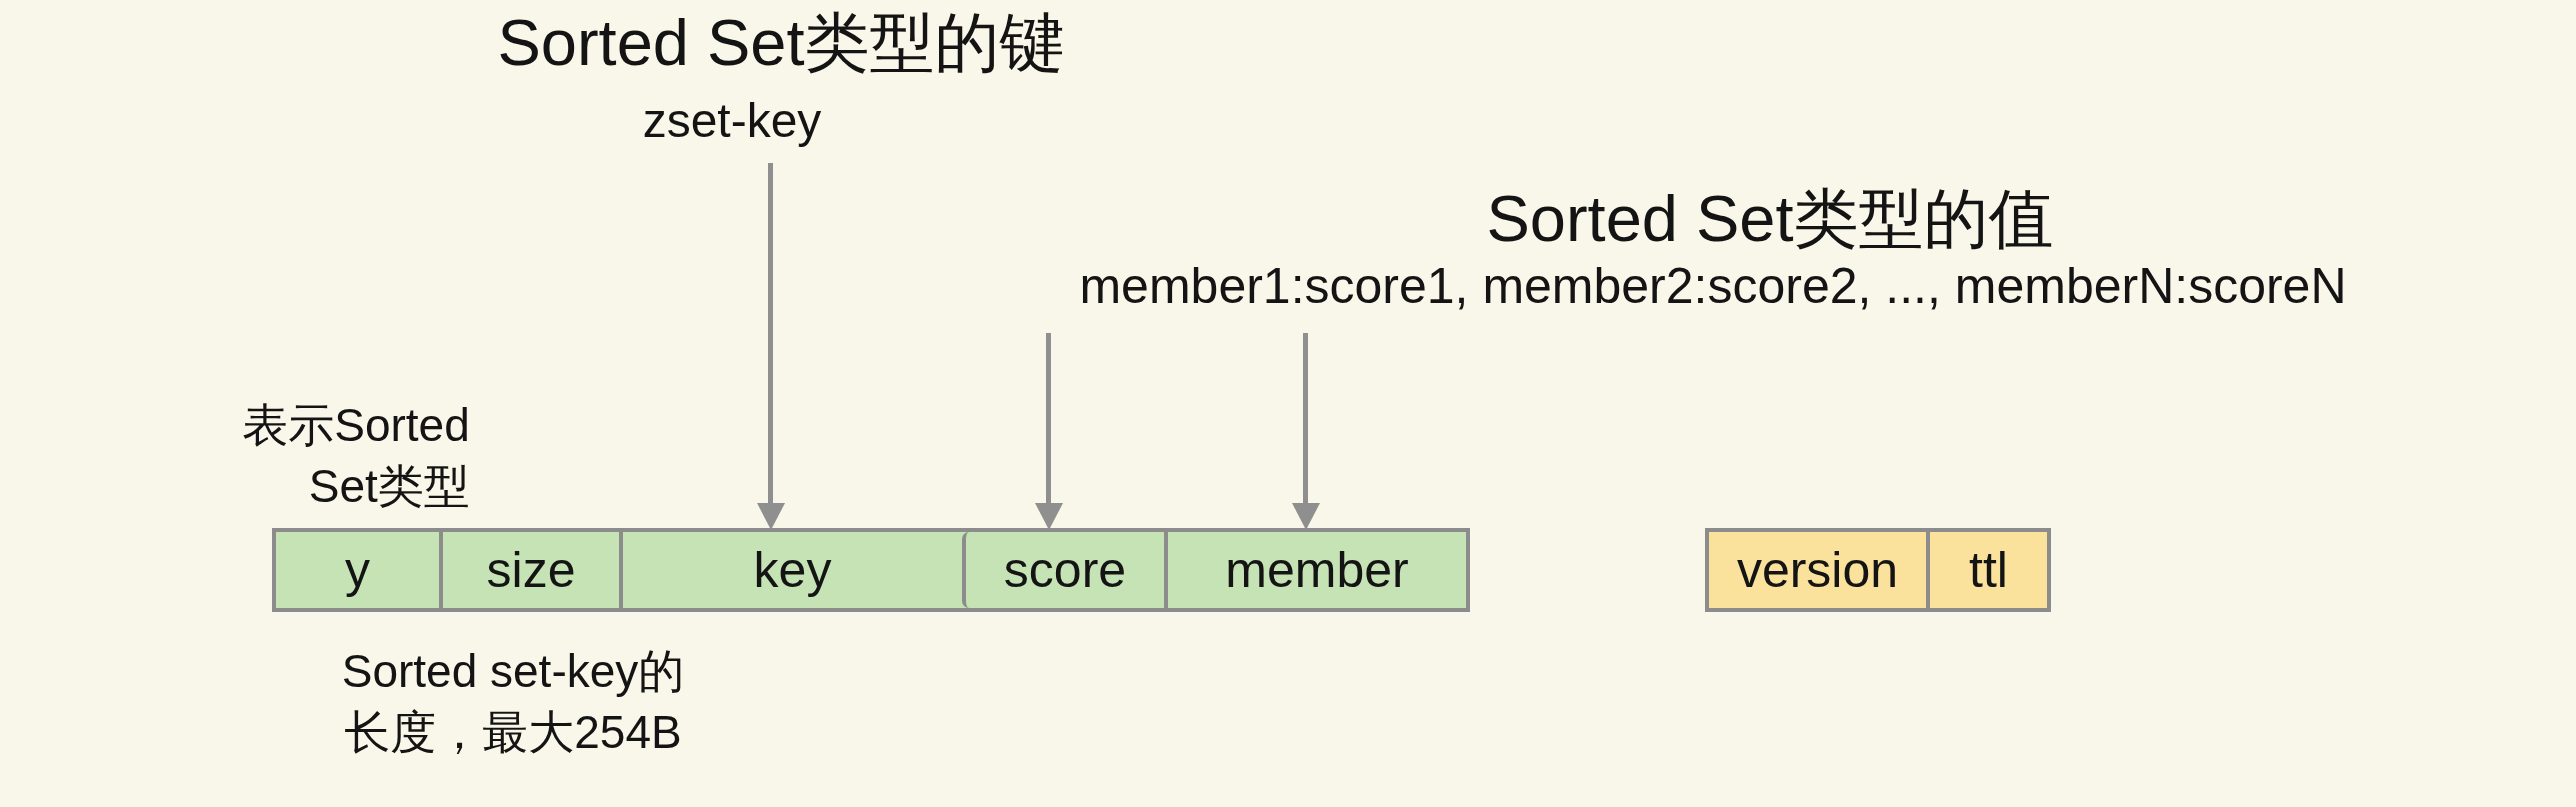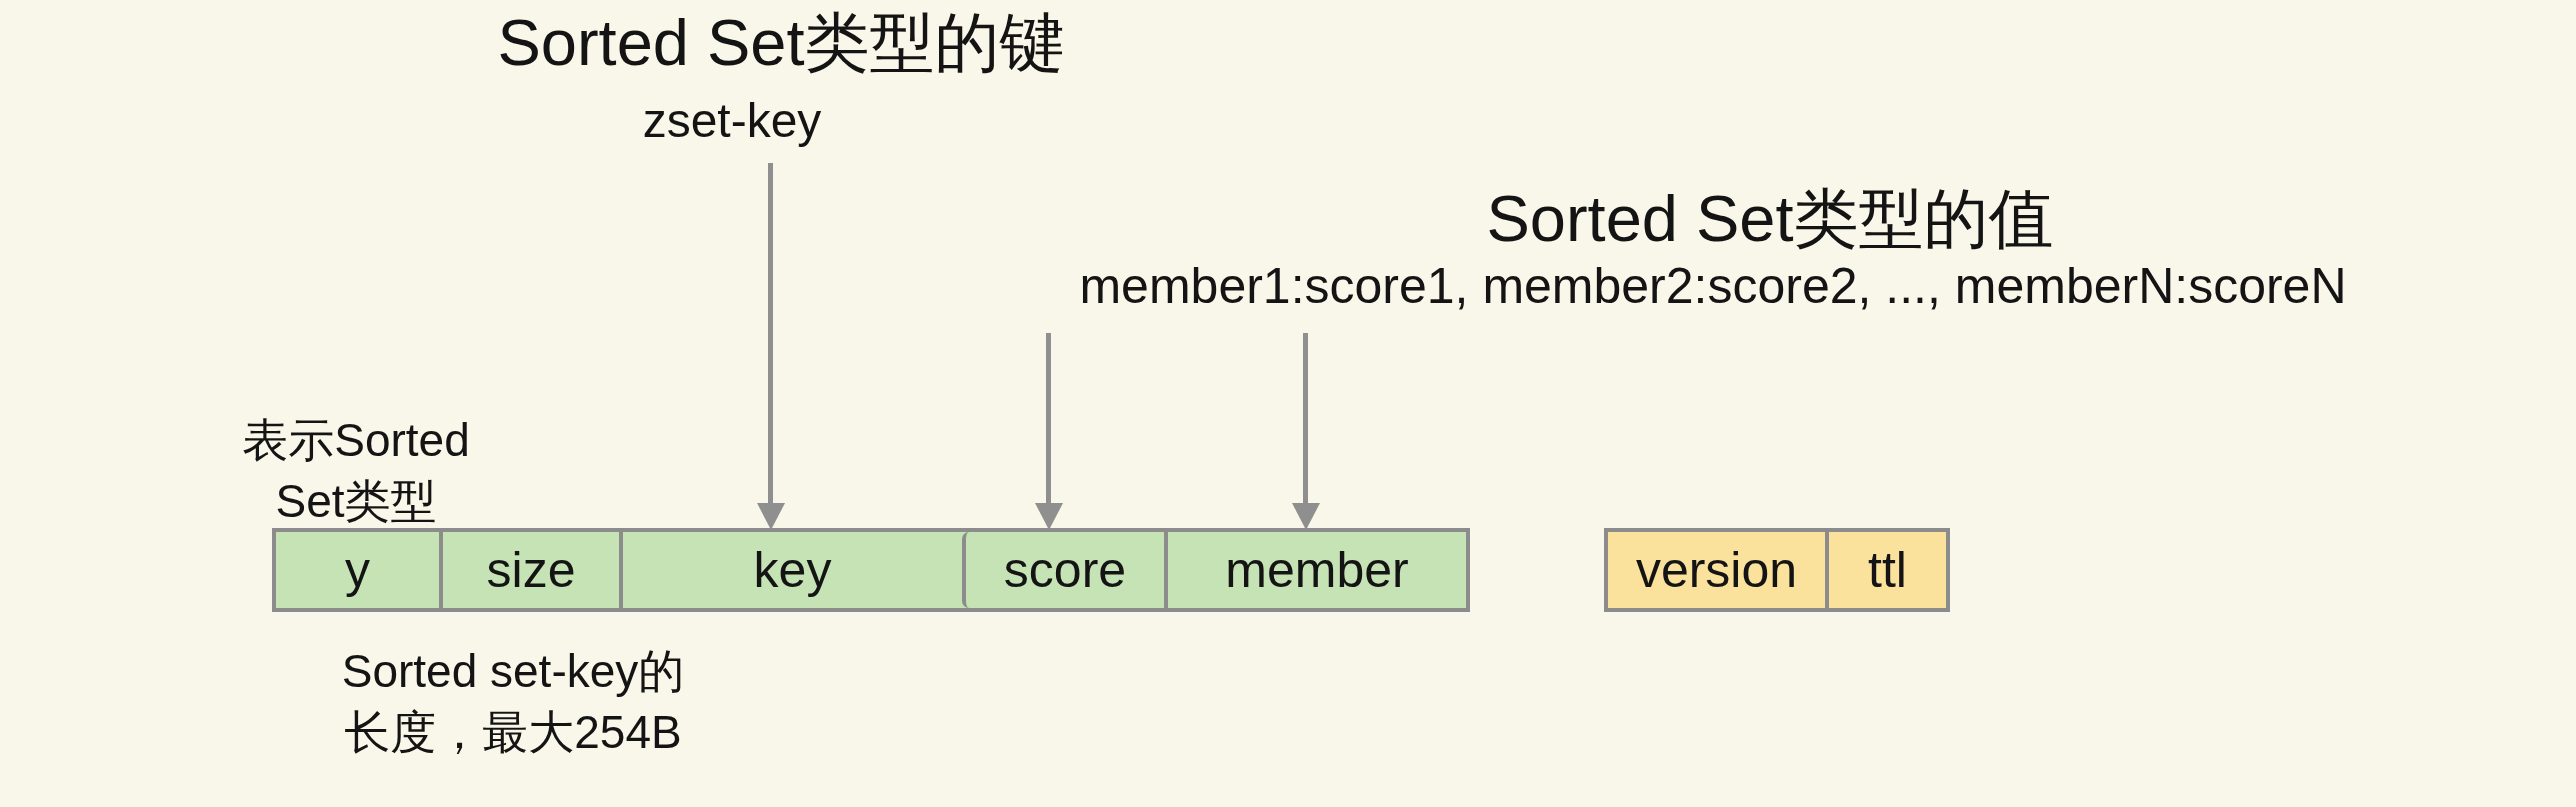--- a/index.html
+++ b/index.html
@@ -37,21 +37,21 @@
     box-sizing: border-box;
     display: flex;
     align-items: center;
     justify-content: center;
     font-size: 50px;
     border-left: 4.3px solid #8c8c8c;
   }
   .cell:first-child { border-left: none; }
   .struct-key { left: 272px; width: 1198px; background: #c5e3b5; }
   .struct-key .cell { background: #c5e3b5; }
-  .struct-value { left: 1604px; width: 346px; background: #fae19c; }
+  .struct-value { left: 1705px; width: 346px; background: #fae19c; }
   .struct-value .cell { background: #fae19c; }
 
   .w-type   { width: 163px; }
   .w-size   { width: 180px; }
   .w-key    { width: 343px; }
   .w-score  { width: 202px; border-radius: 7px; }
   .w-member { flex: 1; }
   .w-version{ width: 217px; }
   .w-ttl    { flex: 1; }
 
@@ -83,21 +83,21 @@
 <body>
 
 <div class="abs centered title-big" style="left:741px; top:6px;margin-left:40px;">Sorted Set类型的键</div>
 
 <div class="abs centered example-text" style="left:732px; top:93px;">zset-key</div>
 
 <div class="abs centered title-big" style="left:1770px; top:182px;">Sorted Set类型的值</div>
 
 <div class="abs centered value-example" style="left:1713px; top:258px;">member1:score1, member2:score2, ..., memberN:scoreN</div>
 
-<div class="abs centered side-note" style="left:356px; top:410px;">
+<div class="abs centered side-note" style="left:356px; top:395px;text-align:right;">
   <div>表示Sorted</div>
   <div>Set类型</div>
 </div>
 
 <div class="abs centered side-note" style="left:513px; top:641px;">
   <div>Sorted set-key的</div>
   <div>长度，最大254B</div>
 </div>
 
 <div class="arrow arrow-key">

